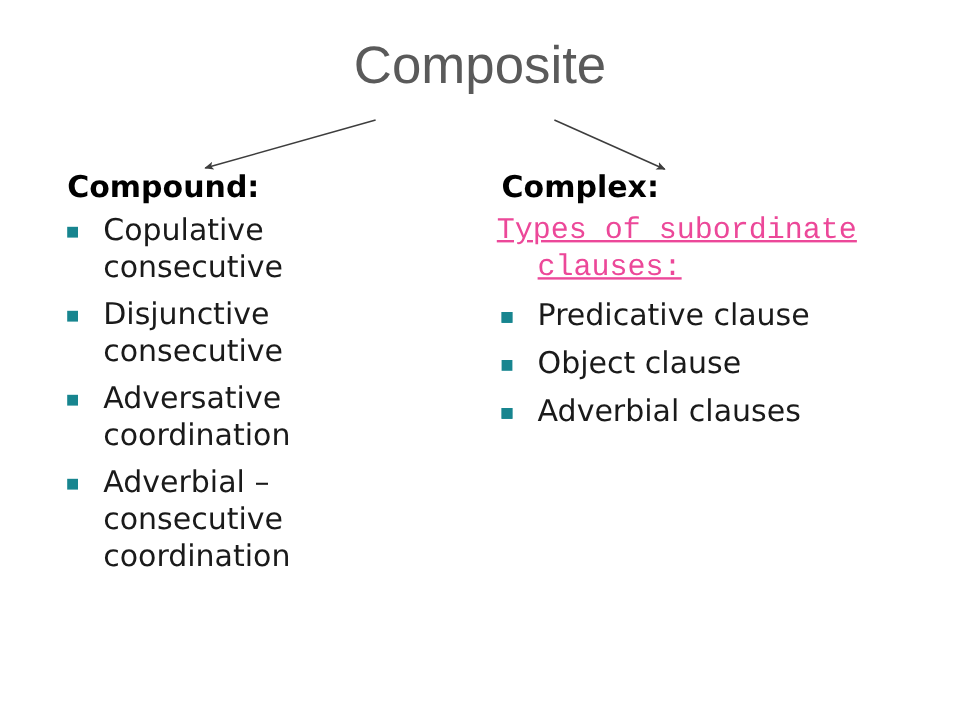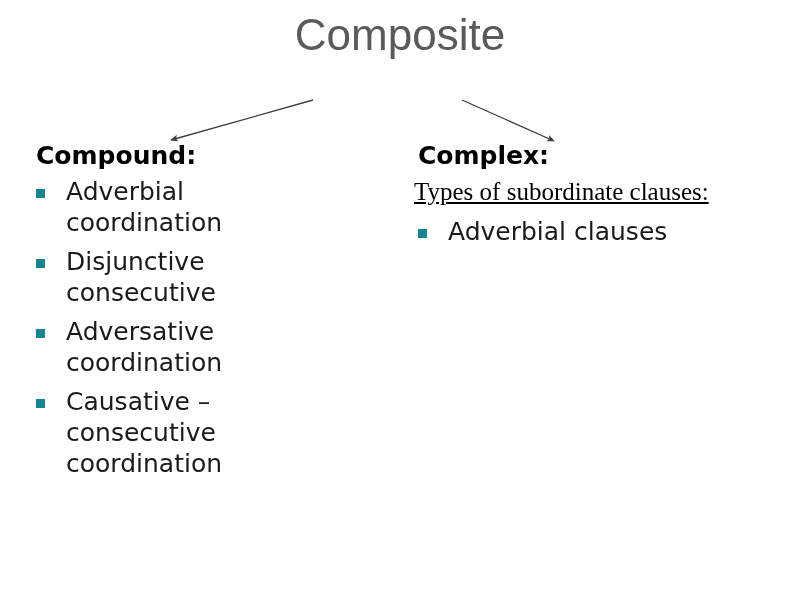--- a/index.html
+++ b/index.html
@@ -16,21 +16,21 @@
     position: relative;
   }
   .slide {
     position: relative;
     width: 800px;
     height: 600px;
   }
   
   .slide-title {
     position: absolute;
-    top: 10px;
+    top: 30px;
     left: 0;
     width: 800px;
     text-align: center;
     font-family: "Liberation Sans", sans-serif;
     font-size: 44px;
     line-height: 50px;
     font-weight: 400;
     color: #5a5a5a;
     letter-spacing: 0px;
   }
@@ -42,41 +42,41 @@
     width: 800px;
     height: 600px;
     pointer-events: none;
   }
   
   .col {
     position: absolute;
     top: 140px;
   }
   .col-left {
-    left: 32px;
+    left: 52px;
     width: 300px;
   }
   .col-right {
     left: 414px;
     width: 340px;
   }
   .col-heading {
     font-family: "DejaVu Sans", sans-serif;
     font-weight: bold;
     font-size: 25px;
     line-height: 32px;
     color: #000000;
     margin: 0 0 4px 4px;
     white-space: nowrap;
   }
   .plain-line {
-    font-family: Liberation Serif, serif;
+    font-family: Liberation Mono, monospace;
     font-size: 25px;
     line-height: 31px;
-    color: #000000;
+    color: #ec4899;
     margin: 0 0 2px 0;
     padding-left: 34px;
     text-indent: -34px;
   }
   .plain-line .u {
     text-decoration: underline;
     text-underline-offset: 2px;
   }
   ul.bullets {
     list-style: none;
@@ -123,48 +123,53 @@
     </defs>
     <line x1="313" y1="100" x2="171" y2="140" stroke="#3d3d3d" stroke-width="1.3" marker-end="url(#ah)"></line>
     <line x1="462" y1="100" x2="554" y2="141" stroke="#3d3d3d" stroke-width="1.3" marker-end="url(#ah)"></line>
   </svg>
 
   <div class="col col-left">
     <div class="col-heading">Compound:</div>
     <ul class="bullets">
       <li>
         <span class="sq-bullet"></span>
-        <span>Adverbial coordination</span>
+        <span>Copulative consecutive</span>
       </li>
       <li>
         <span class="sq-bullet"></span>
         <span>Disjunctive consecutive</span>
       </li>
       <li>
         <span class="sq-bullet"></span>
         <span>Adversative coordination</span>
       </li>
       <li>
         <span class="sq-bullet"></span>
-        <span>Causative – consecutive coordination</span>
+        <span>Adverbial – consecutive coordination</span>
       </li>
     </ul>
   </div>
 
   <div class="col col-right">
     <div class="col-heading">Complex:</div>
     <div class="plain-line">
       <span class="u">Types of subordinate clauses:</span>
     </div>
     <ul class="bullets">
       <li>
         <span class="sq-bullet"></span>
       </li>
       <li>
         <span class="sq-bullet"></span>
+        <span>Predicative clause</span>
+      </li>
+      <li>
+        <span class="sq-bullet"></span>
+        <span>Object clause</span>
       </li>
       <li>
         <span class="sq-bullet"></span>
       </li>
       <li>
         <span class="sq-bullet"></span>
         <span>Adverbial clauses</span>
       </li>
     </ul>
   </div>

